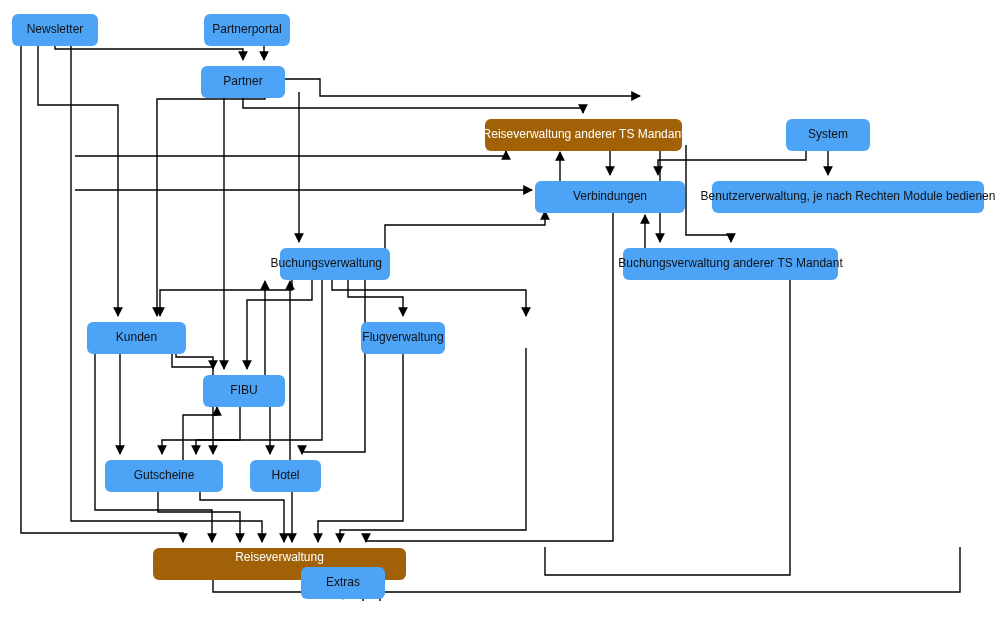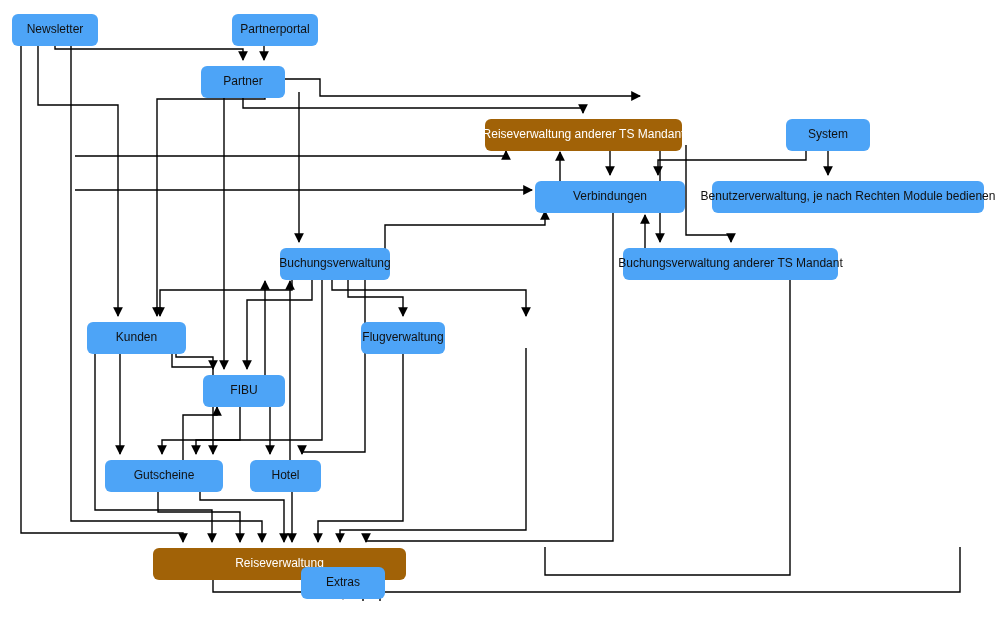--- a/index.html
+++ b/index.html
@@ -125,21 +125,21 @@
 
       <polyline points="380,601 380,592 960,592 960,547 960,547"></polyline>
       <polyline points="790,274 790,575 545,575 545,547"></polyline>
     </g>
   </svg>
 
   <div class="node light" style="left:12px;top:14px;width:86px;height:26px;">
     <span>Newsletter</span>
   </div>
 
-  <div class="node light" style="left:232px;top:14px;width:86px;height:26px;">
+  <div class="node light" style="left:204px;top:14px;width:86px;height:26px;">
     <span>Partnerportal</span>
   </div>
 
   <div class="node light" style="left:201px;top:66px;width:84px;height:26px;">
     <span>Partner</span>
   </div>
 
   <div class="node dark" style="left:485px;top:119px;width:197px;height:26px;">
     <span>Reiseverwaltung anderer TS Mandant</span>
   </div>
@@ -149,21 +149,21 @@
   </div>
 
   <div class="node light" style="left:712px;top:181px;width:272px;height:26px;">
     <span>Benutzerverwaltung, je nach Rechten Module bedienen</span>
   </div>
 
   <div class="node light" style="left:535px;top:181px;width:150px;height:26px;">
     <span>Verbindungen</span>
   </div>
 
-  <div class="node light" style="left:280px;top:248px;width:110px;height:26px;">
+  <div class="node light" style="left:280px;top:248px;width:110px;height:26px;justify-content:flex-end;">
     <span>Buchungsverwaltung</span>
   </div>
 
   <div class="node light" style="left:623px;top:248px;width:215px;height:26px;">
     <span>Buchungsverwaltung anderer TS Mandant</span>
   </div>
 
   <div class="node light" style="left:87px;top:322px;width:99px;height:26px;">
     <span>Kunden</span>
   </div>
@@ -178,21 +178,21 @@
   </div>
 
   <div class="node light" style="left:105px;top:460px;width:118px;height:26px;align-items:center;">
     <span>Gutscheine</span>
   </div>
 
   <div class="node light" style="left:250px;top:460px;width:71px;height:26px;">
     <span>Hotel</span>
   </div>
 
-  <div class="node dark" style="left:153px;top:548px;width:253px;height:26px;">
+  <div class="node dark" style="left:153px;top:548px;width:253px;height:26px;align-items:flex-end;">
     <span>Reiseverwaltung</span>
   </div>
 
   <div class="node light" style="left:301px;top:567px;width:84px;height:26px;">
     <span>Extras</span>
   </div>
 
 </div>
 
 </body></html>

